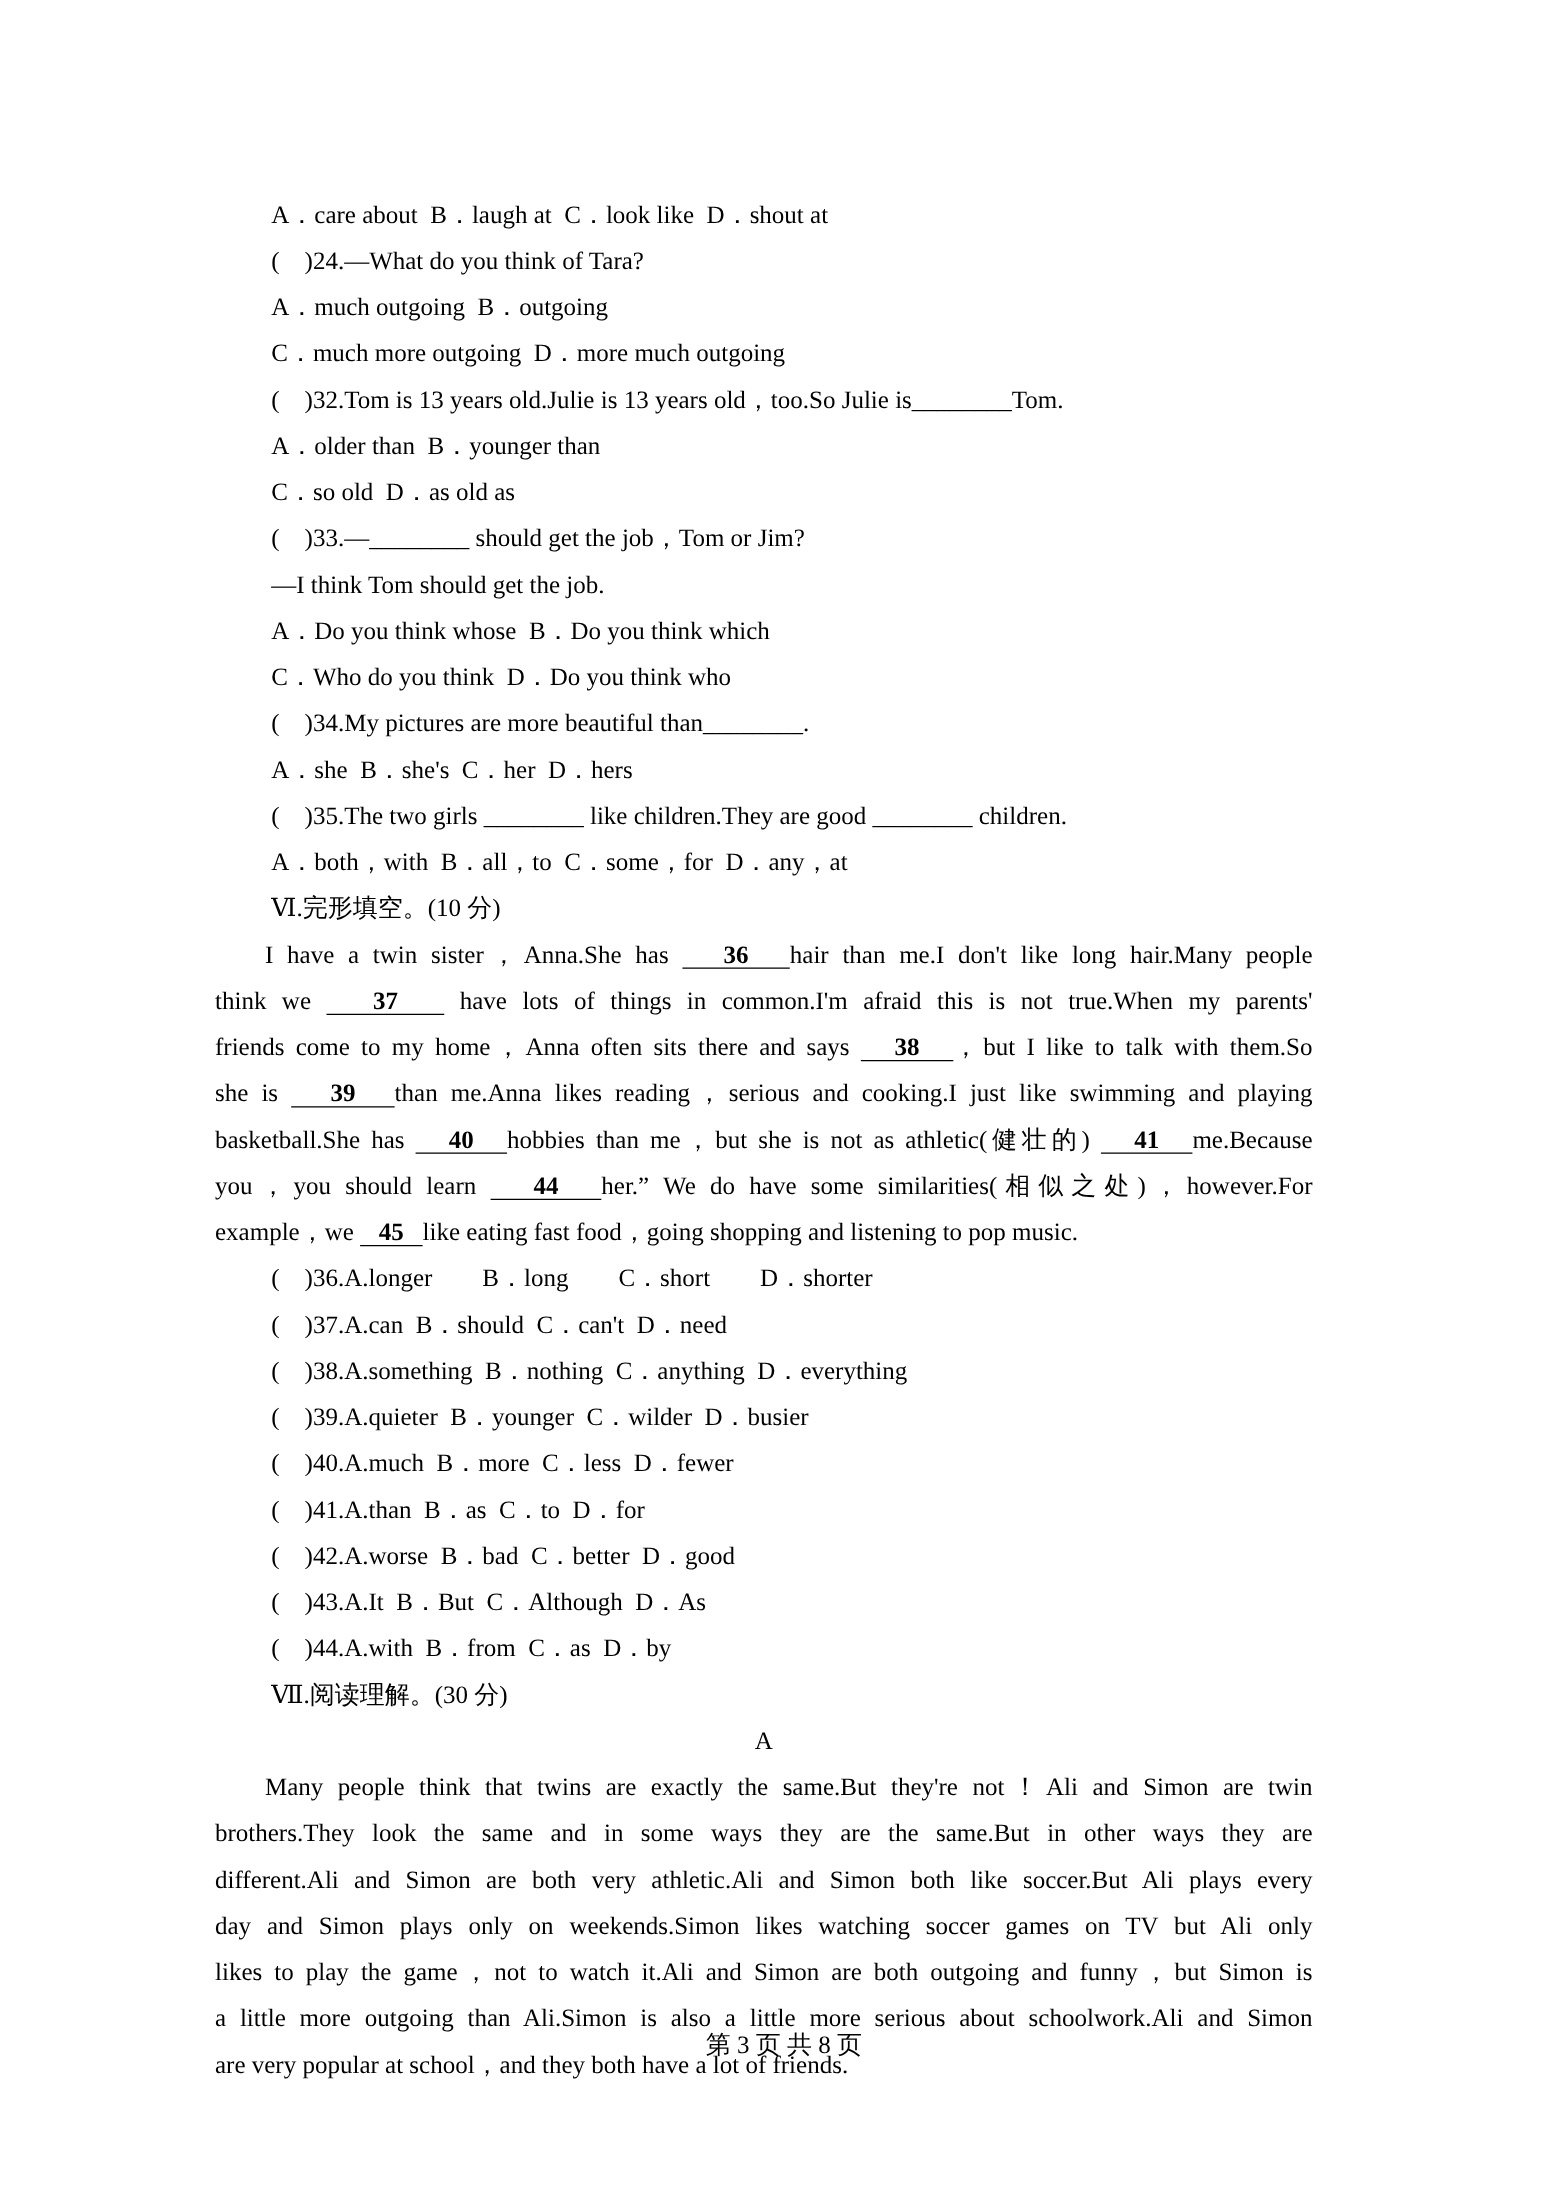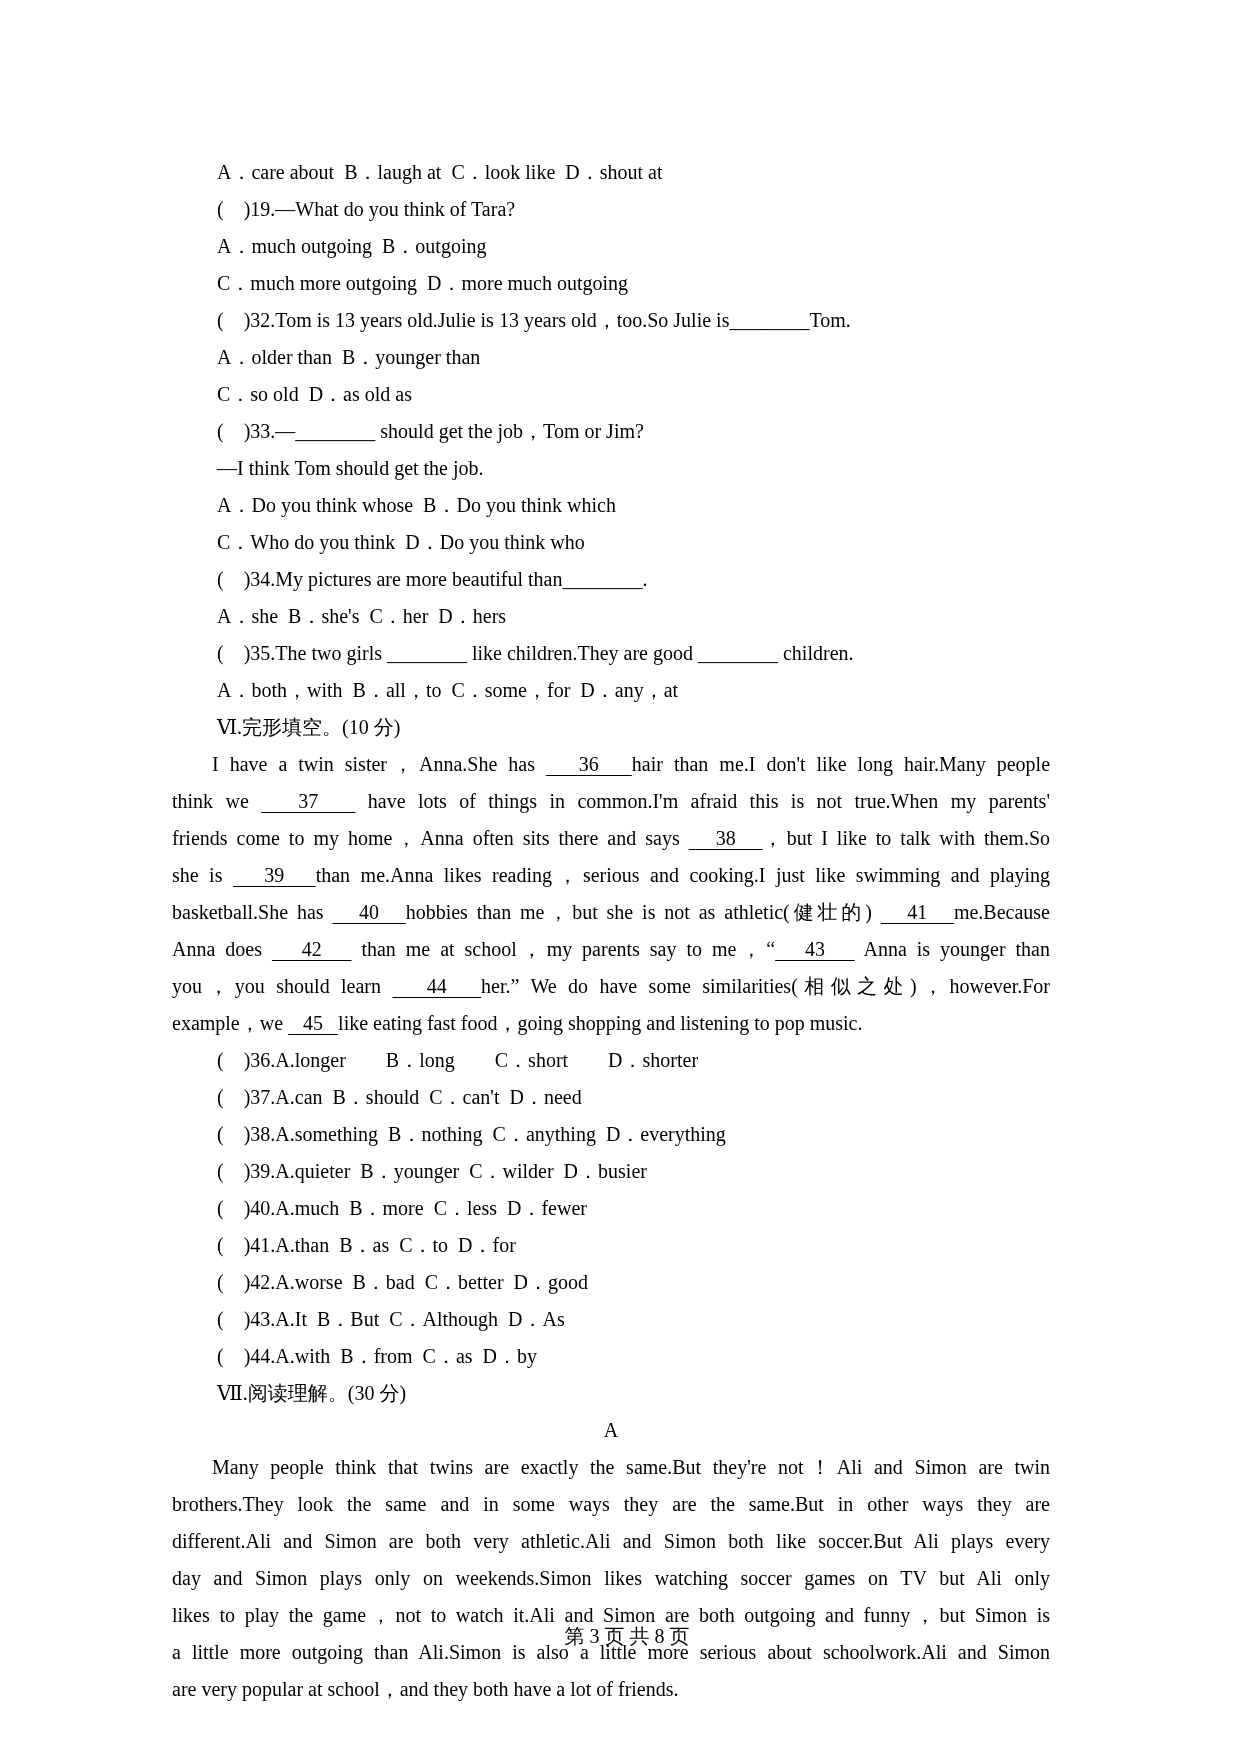--- a/index.html
+++ b/index.html
@@ -34,40 +34,41 @@
   .just {
     text-align: justify;
     text-align-last: justify;
   }
   .indent { text-indent: 40px; }
   .center { text-align: center; }
   .blank-num {
     text-decoration: underline;
     text-underline-offset: 4px;
     text-decoration-thickness: 1px;
+    font-weight: bold;
   }
   .footer {
     position: absolute;
     top: 1620px;
     left: 184px;
     width: 886px;
     height: 33px;
     line-height: 33px;
     text-align: center;
     font-size: 20px;
   }
 </style>
 </head>
 <body>
 
 <div class="page">
   <main class="content">
 
     <div class="line opts">A．care about  B．laugh at  C．look like  D．shout at</div>
-    <div class="line opts">(　)19.—What do you think of Tara?</div>
+    <div class="line opts">(　)24.—What do you think of Tara?</div>
     <div class="line opts">A．much outgoing  B．outgoing</div>
     <div class="line opts">C．much more outgoing  D．more much outgoing</div>
     <div class="line opts">(　)32.Tom is 13 years old.Julie is 13 years old，too.So Julie is________Tom.</div>
     <div class="line opts">A．older than  B．younger than</div>
     <div class="line opts">C．so old  D．as old as</div>
     <div class="line opts">(　)33.—________ should get the job，Tom or Jim?</div>
     <div class="line opts">—I think Tom should get the job.</div>
     <div class="line opts">A．Do you think whose  B．Do you think which</div>
     <div class="line opts">C．Who do you think  D．Do you think who</div>
     <div class="line opts">(　)34.My pictures are more beautiful than________.</div>
@@ -75,21 +76,20 @@
     <div class="line opts">(　)35.The two girls ________ like children.They are good ________ children.</div>
     <div class="line opts">A．both，with  B．all，to  C．some，for  D．any，at</div>
 
     <h2 class="line opts">Ⅵ.完形填空。(10 分)</h2>
 
     <p class="line just indent"><span>I have a twin sister，Anna.She has </span><span class="blank-num">&nbsp;&nbsp;&nbsp;36&nbsp;&nbsp;&nbsp;</span><span>hair than me.I don't like long hair.Many people</span></p>
     <p class="line just"><span>think we </span><span class="blank-num">&nbsp;&nbsp;&nbsp;37&nbsp;&nbsp;&nbsp;</span><span> have lots of things in common.I'm afraid this is not true.When my parents'</span></p>
     <p class="line just"><span>friends come to my home，Anna often sits there and says </span><span class="blank-num">&nbsp;&nbsp;&nbsp;38&nbsp;&nbsp;&nbsp;</span><span>，but I like to talk with them.So</span></p>
     <p class="line just"><span>she is </span><span class="blank-num">&nbsp;&nbsp;&nbsp;39&nbsp;&nbsp;&nbsp;</span><span>than me.Anna likes reading，serious and cooking.I just like swimming and playing</span></p>
     <p class="line just"><span>basketball.She has </span><span class="blank-num">&nbsp;&nbsp;&nbsp;40&nbsp;&nbsp;&nbsp;</span><span>hobbies than me，but she is not as athletic(健壮的) </span><span class="blank-num">&nbsp;&nbsp;&nbsp;41&nbsp;&nbsp;&nbsp;</span><span>me.Because</span></p>
-    <p class="line just"><span>Anna does </span><span class="blank-num">&nbsp;&nbsp;&nbsp;42&nbsp;&nbsp;&nbsp;</span><span> than me at school，my parents say to me，“</span><span class="blank-num">&nbsp;&nbsp;&nbsp;43&nbsp;&nbsp;&nbsp;</span><span> Anna is younger than</span></p>
     <p class="line just"><span>you，you should learn </span><span class="blank-num">&nbsp;&nbsp;&nbsp;44&nbsp;&nbsp;&nbsp;</span><span>her.” We do have some similarities(相似之处)，however.For</span></p>
     <p class="line"><span>example，we </span><span class="blank-num">&nbsp;&nbsp;&nbsp;45&nbsp;&nbsp;&nbsp;</span><span>like eating fast food，going shopping and listening to pop music.</span></p>
 
     <div class="line opts">(　)36.A.longer        B．long        C．short        D．shorter</div>
     <div class="line opts">(　)37.A.can  B．should  C．can't  D．need</div>
     <div class="line opts">(　)38.A.something  B．nothing  C．anything  D．everything</div>
     <div class="line opts">(　)39.A.quieter  B．younger  C．wilder  D．busier</div>
     <div class="line opts">(　)40.A.much  B．more  C．less  D．fewer</div>
     <div class="line opts">(　)41.A.than  B．as  C．to  D．for</div>
     <div class="line opts">(　)42.A.worse  B．bad  C．better  D．good</div>

